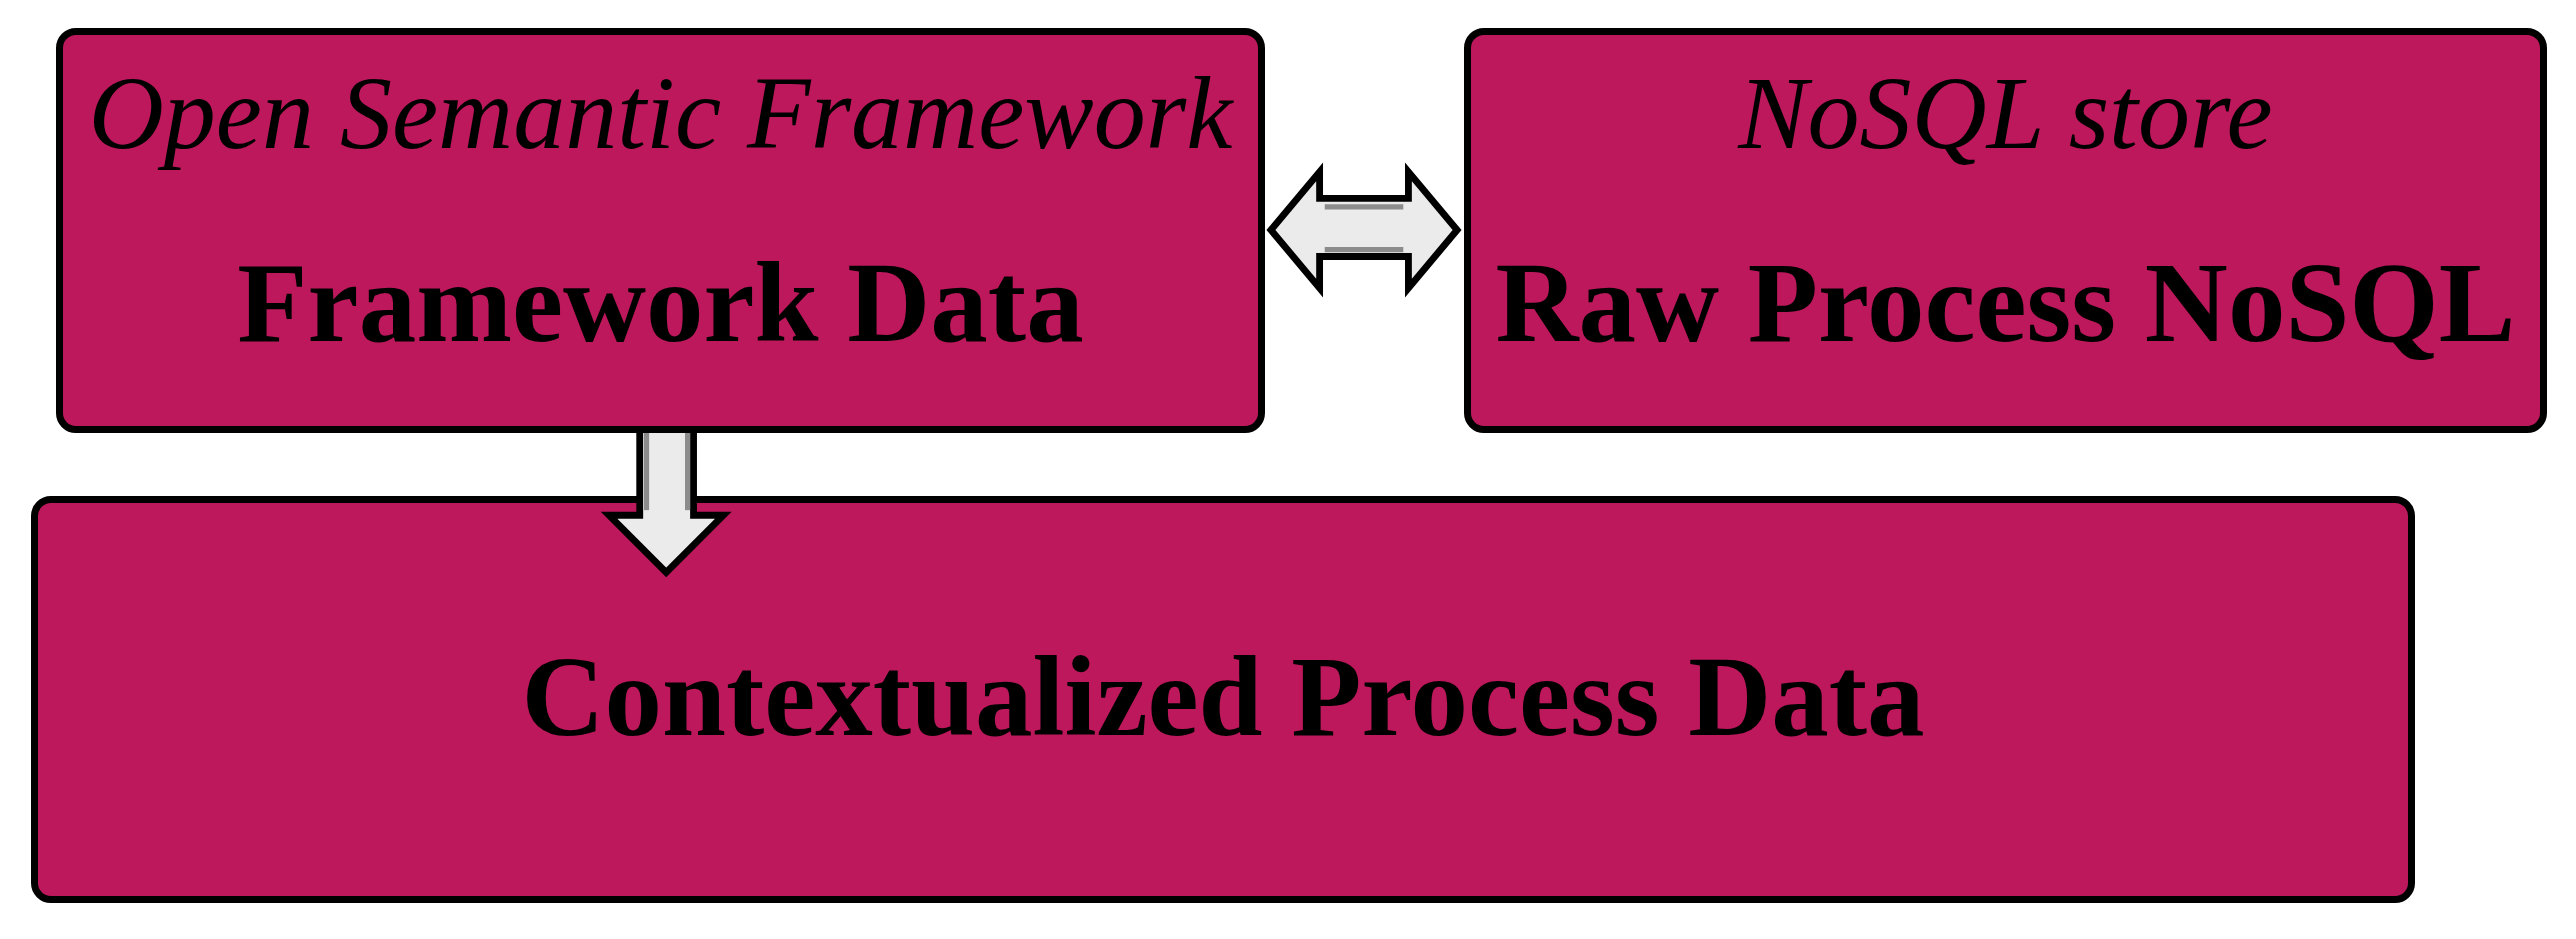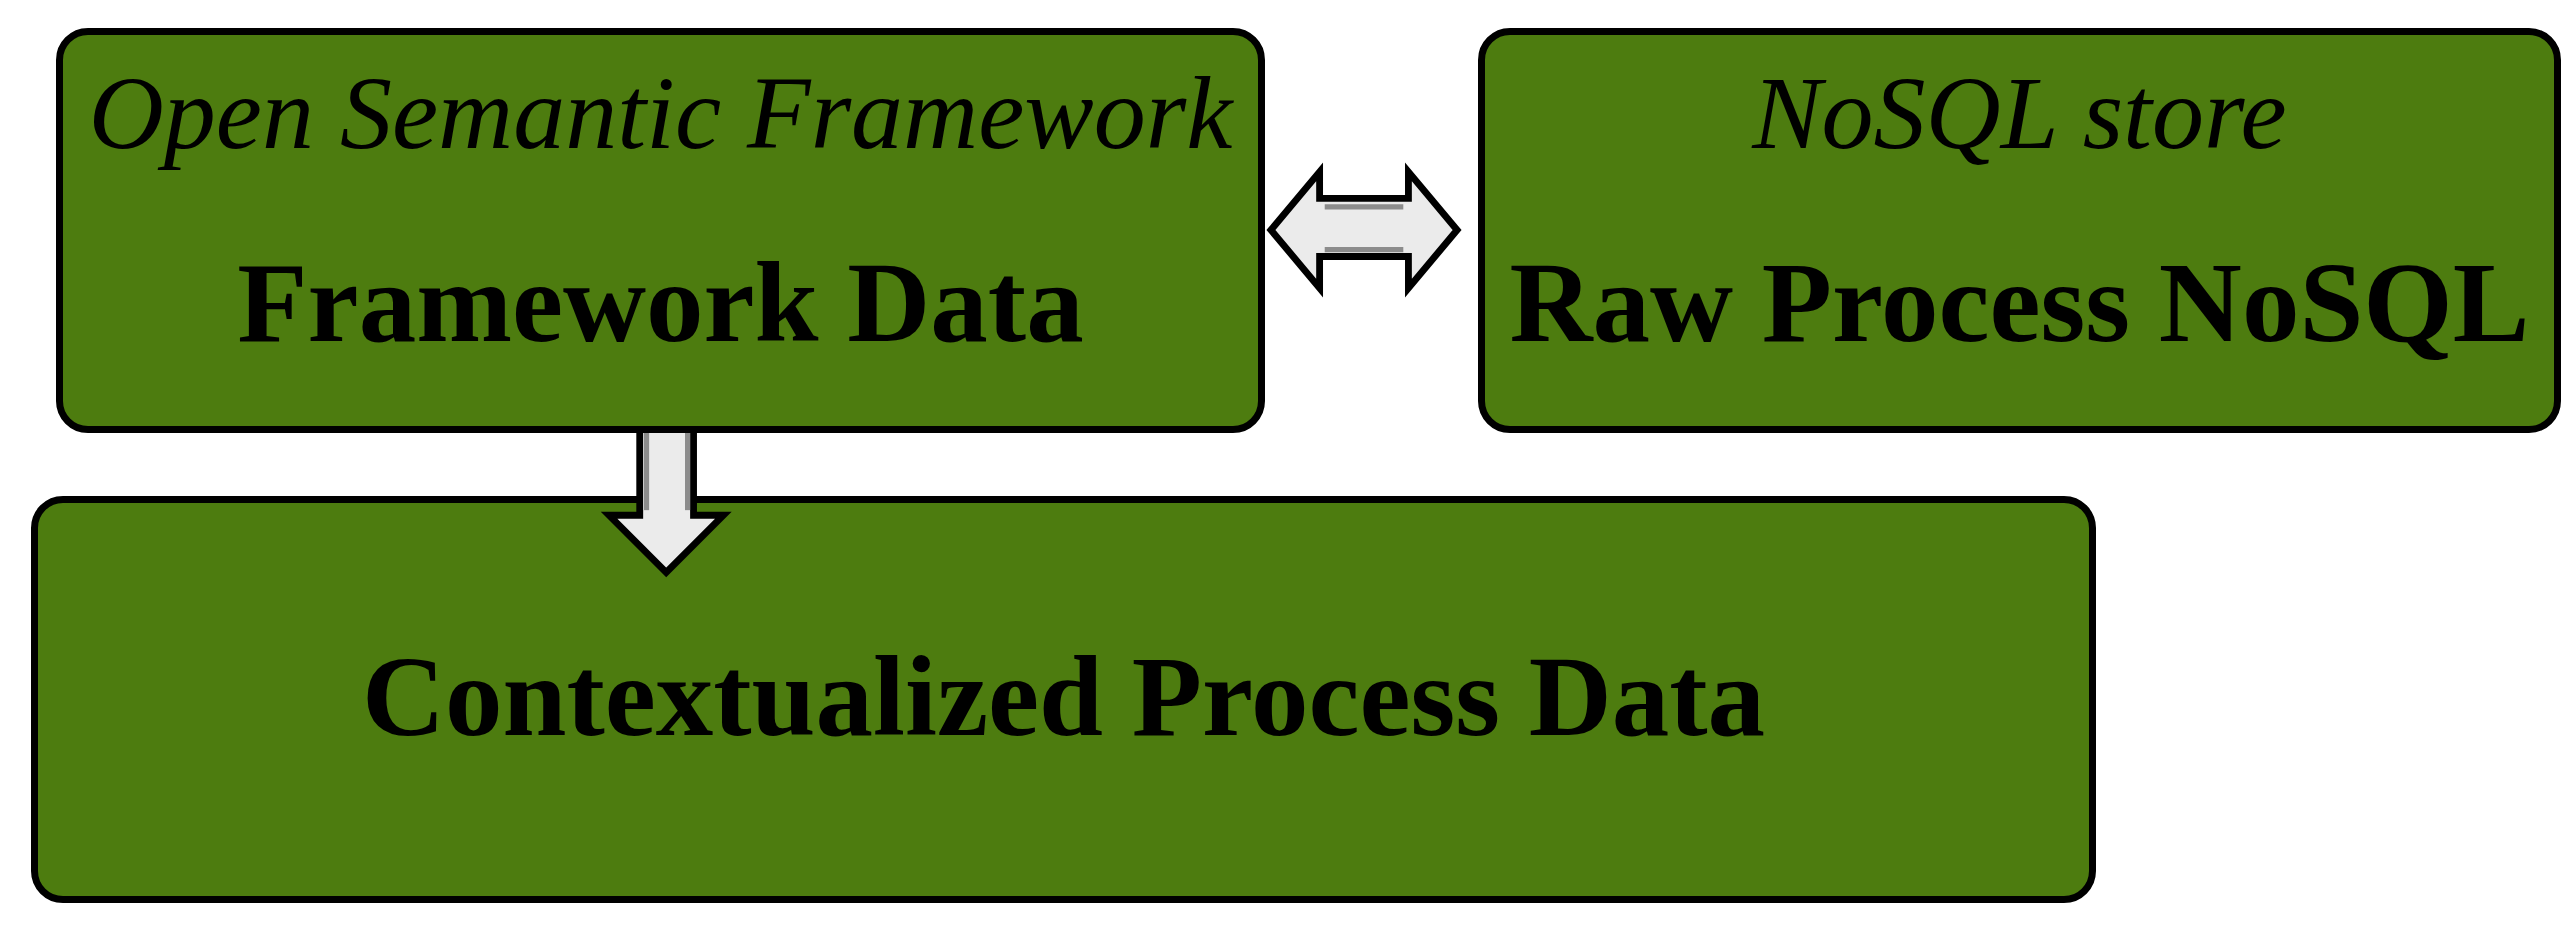--- a/index.html
+++ b/index.html
@@ -12,27 +12,27 @@
     width: 2576px;
     height: 940px;
     background: #ffffff;
     overflow: hidden;
     font-family: "Liberation Serif", "DejaVu Serif", serif;
     color: #000000;
   }
   .box {
     position: absolute;
     box-sizing: border-box;
-    background: #4d7c0f;
+    background: #be185d;
     border: 7.7px solid #000000;
-    border-radius: 32px;
+    border-radius: 20px;
   }
   .box1 { left: 56px;   top: 28px;  width: 1209px; height: 405px; z-index: 2; }
-  .box2 { left: 1464px; top: 28px;  width: 1083px; height: 405px; z-index: 0; margin-left: 14px; }
-  .box3 { left: 31px;   top: 496px; width: 2065px; height: 407px; z-index: 0; }
+  .box2 { left: 1464px; top: 28px;  width: 1083px; height: 405px; z-index: 0; }
+  .box3 { left: 31px;   top: 496px; width: 2384px; height: 407px; z-index: 0; }
   .arrows {
     position: absolute;
     left: 0; top: 0;
     width: 2576px;
     height: 940px;
     z-index: 1;
   }
   .box .subtitle {
     position: absolute;
     left: 0; right: 0;

